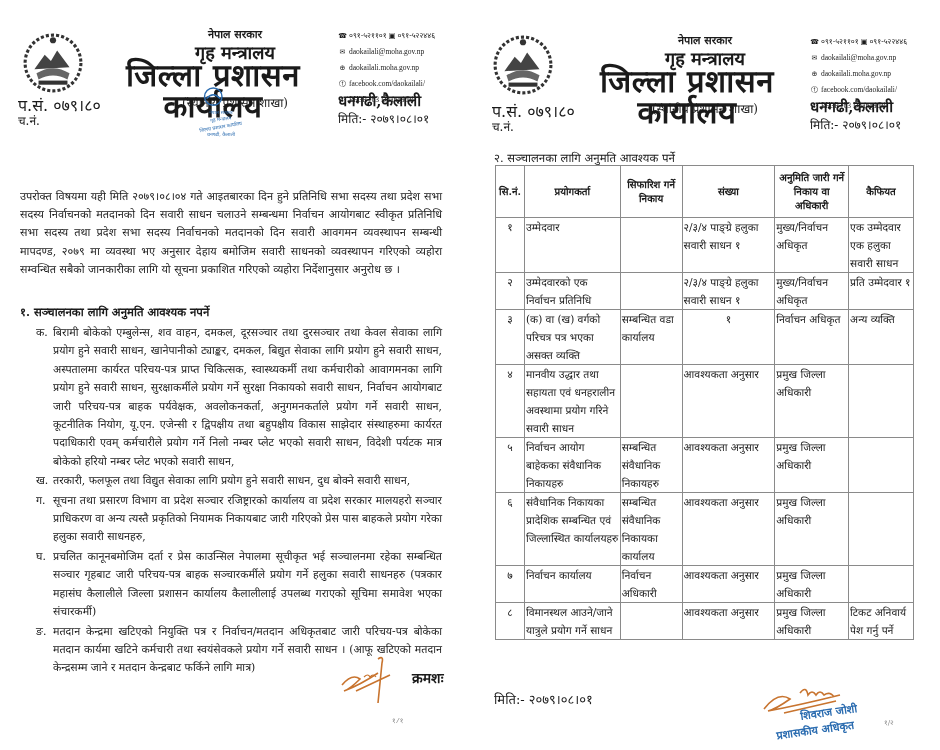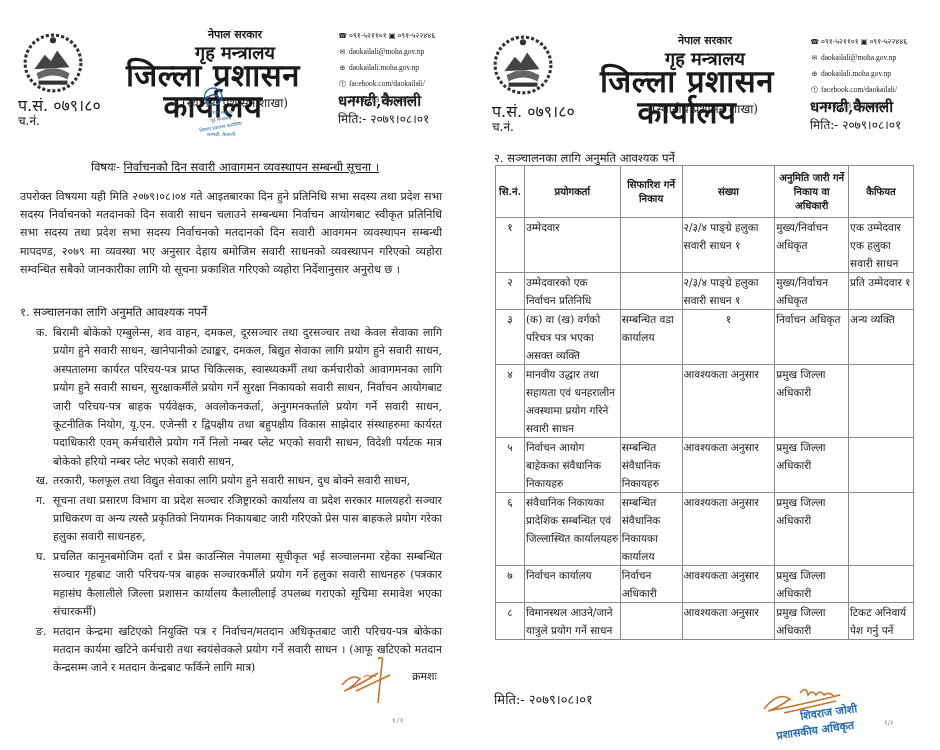--- a/index.html
+++ b/index.html
@@ -24,26 +24,26 @@
   .ref-no { position: absolute; font-size: 16px; }
   .chalani { position: absolute; font-size: 12px; }
 
   .seal { position: absolute; width: 58px; height: 58px; }
   .seal svg { width: 100%; height: 100%; }
 
   
   .subject { position: absolute; left: 0; width: 470px; top: 159px; text-align: center; font-size: 11.5px; }
   .subject .sub-text { text-decoration: underline; }
   .para { position: absolute; left: 20px; width: 422px; top: 188px; font-size: 11px; line-height: 18.2px; text-align: justify; }
-  .sec-heading { position: absolute; left: 20px; top: 304px; font-size: 11.5px; font-weight: normal; }
+  .sec-heading { position: absolute; left: 20px; top: 304px; font-size: 11.5px; font-weight: bold; }
   .items { position: absolute; left: 36px; width: 406px; top: 324px; font-size: 10.8px; line-height: 18.4px; }
   .item { display: flex; margin-bottom: 1px; }
   .item .mk { width: 17px; flex: none; }
   .item .tx { flex: 1; text-align: justify; }
-  .kramash { position: absolute; left: 412px; top: 668px; font-size: 11px; font-weight: normal; text-align: center; }
+  .kramash { position: absolute; left: 412px; top: 668px; font-size: 14px; font-weight: bold; text-align: center; }
   .pageno { position: absolute; font-size: 7px; color: #888; }
 
   .signature { position: absolute; }
   .signature svg { width: 100%; height: 100%; }
   .sig-name { position: absolute; color: #2b6cb0; font-size: 11px; font-weight: bold; transform: rotate(-8deg); white-space: nowrap; }
   .sig-title { position: absolute; color: #2b6cb0; font-size: 11px; font-weight: bold; transform: rotate(-8deg); white-space: nowrap; }
 
   
   .sec2-heading { position: absolute; left: 24px; top: 150px; font-size: 11.5px; }
   table.permit { position: absolute; left: 25px; top: 165px; width: 419px; border-collapse: collapse; font-size: 10.5px; line-height: 18px; }
@@ -91,24 +91,20 @@
     <svg viewBox="0 0 60 60">
       <circle cx="22" cy="12" r="9" fill="none" stroke="#2b6cb0" stroke-width="1.5"></circle>
       <path d="M15 14 Q22 6 29 14" fill="none" stroke="#2b6cb0" stroke-width="1.5"></path>
       <text x="30" y="30" font-size="5" fill="#2b6cb0" text-anchor="middle" font-family="DejaVu Sans, sans-serif">नेपाल सरकार</text>
       <text x="30" y="37" font-size="5" fill="#2b6cb0" text-anchor="middle" font-family="DejaVu Sans, sans-serif" transform="rotate(-8 30 37)">गृह मन्त्रालय</text>
       <text x="30" y="45" font-size="5" fill="#2b6cb0" text-anchor="middle" font-family="DejaVu Sans, sans-serif" transform="rotate(-10 30 45)">जिल्ला प्रशासन कार्यालय</text>
       <text x="30" y="53" font-size="5" fill="#2b6cb0" text-anchor="middle" font-family="DejaVu Sans, sans-serif">धनगढी, कैलाली</text>
     </svg>
   </div>
 
-  <div class="subject">
-    <span>विषयः-</span>
-    <span class="sub-text">निर्वाचनको दिन सवारी आवागमन व्यवस्थापन सम्बन्धी सूचना ।</span>
-  </div>
 
   <div class="para">उपरोक्त विषयमा यही मिति २०७९।०८।०४ गते आइतबारका दिन हुने प्रतिनिधि सभा सदस्य तथा प्रदेश सभा सदस्य निर्वाचनको मतदानको दिन सवारी साधन चलाउने सम्बन्धमा निर्वाचन आयोगबाट स्वीकृत प्रतिनिधि सभा सदस्य तथा प्रदेश सभा सदस्य निर्वाचनको मतदानको दिन सवारी आवगमन व्यवस्थापन सम्बन्धी मापदण्ड, २०७९ मा व्यवस्था भए अनुसार देहाय बमोजिम सवारी साधनको व्यवस्थापन गरिएको व्यहोरा सम्वन्धित सबैको जानकारीका लागि यो सूचना प्रकाशित गरिएको व्यहोरा निर्देशानुसार अनुरोध छ ।</div>
 
   <div class="sec-heading">१. सञ्चालनका लागि अनुमति आवश्यक नपर्ने</div>
 
   <div class="items">
     <div class="item">
       <span class="mk">क.</span>
       <span class="tx">बिरामी बोकेको एम्बुलेन्स, शव वाहन, दमकल, दूरसञ्चार तथा दुरसञ्चार तथा केवल सेवाका लागि प्रयोग हुने सवारी साधन, खानेपानीको ट्याङ्कर, दमकल, बिद्युत सेवाका लागि प्रयोग हुने सवारी साधन, अस्पतालमा कार्यरत परिचय-पत्र प्राप्त चिकित्सक, स्वास्थ्यकर्मी तथा कर्मचारीको आवागमनका लागि प्रयोग हुने सवारी साधन, सुरक्षाकर्मीले प्रयोग गर्ने सुरक्षा निकायको सवारी साधन, निर्वाचन आयोगबाट जारी परिचय-पत्र बाहक पर्यवेक्षक, अवलोकनकर्ता, अनुगमनकर्ताले प्रयोग गर्ने सवारी साधन, कूटनीतिक नियोग, यू.एन. एजेन्सी र द्विपक्षीय तथा बहुपक्षीय विकास साझेदार संस्थाहरुमा कार्यरत पदाधिकारी एवम् कर्मचारीले प्रयोग गर्ने निलो नम्बर प्लेट भएको सवारी साधन, विदेशी पर्यटक मात्र बोकेको हरियो नम्बर प्लेट भएको सवारी साधन,</span>
     </div>

